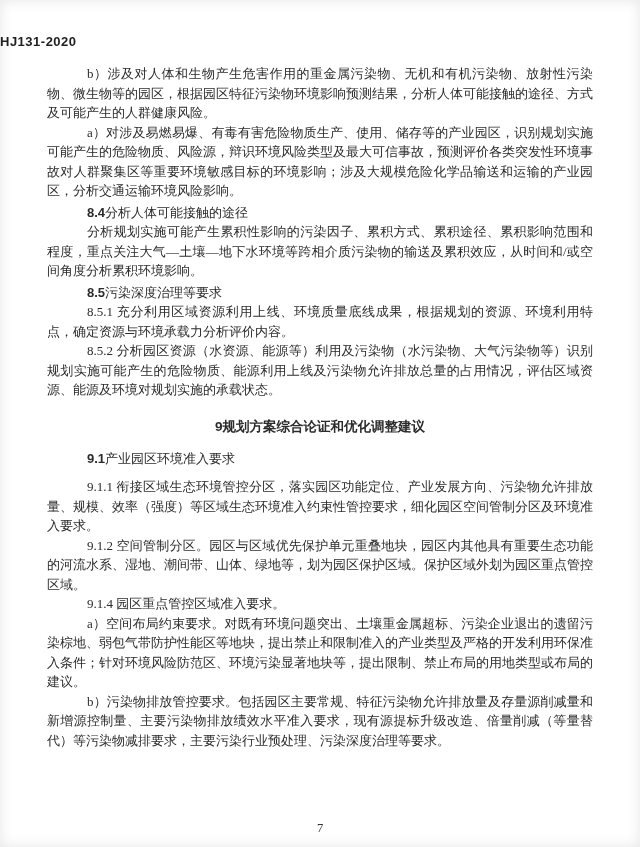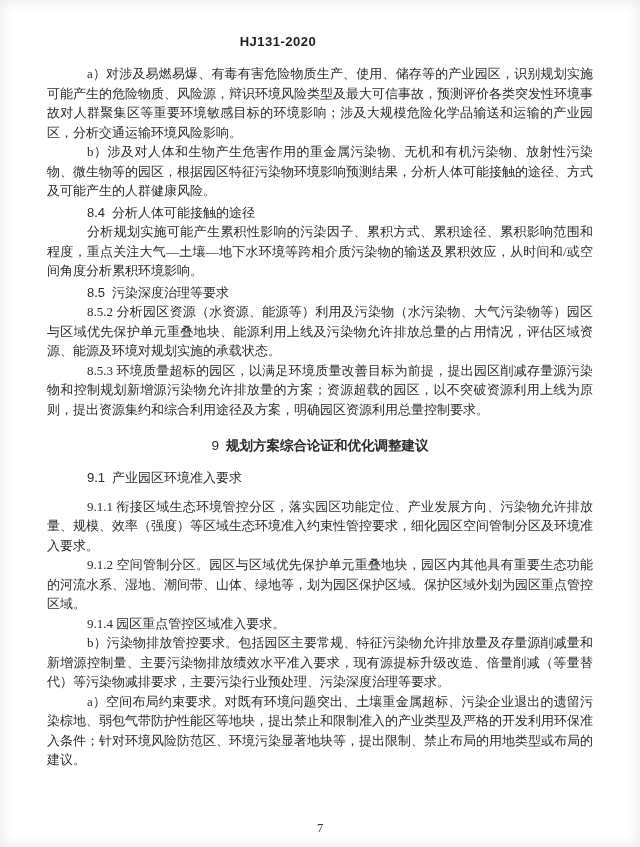--- a/index.html
+++ b/index.html
@@ -11,21 +11,21 @@
     position:relative;
     overflow:hidden;
   }
   .scan-page{
     position:absolute;inset:0;
     box-shadow:inset 0 0 14px rgba(0,0,0,0.10);
     background:#fff;
   }
   .doc-header{
     padding:34px 84px 0 0;
-    text-align:center;
+    text-align:left;
     font-family:"Liberation Sans",sans-serif;
     font-weight:bold;
     font-size:13px;
     letter-spacing:.5px;
     color:#1f1f1f;
   }
   .content{
     margin:15px 47px 0 47px;
     font-size:13px;
     line-height:19.5px;
@@ -34,22 +34,21 @@
   p.para{margin:0;text-indent:40px;}
   h3.sub{
     margin:2px 0 0 0;
     padding-left:40px;
     font-size:13px;
     font-weight:normal;
     line-height:19.5px;
   }
   h3.sub .num, h2.chapter .num{
     font-family:"Liberation Sans",sans-serif;
-    font-weight:normal;
-    margin-right:7px;
+    font-weight:bold;
   }
   h3.sub.gap-after{margin-bottom:9px;}
   h2.chapter{
     margin:17px 0 12px 0;
     font-size:13.5px;
     font-family:"Liberation Sans",sans-serif;
     font-weight:bold;
     line-height:20px;
     text-align:center;
   }
@@ -65,41 +64,41 @@
 <body>
 
 <div class="scan-page">
 
   <div class="doc-header">
     <span>HJ131-2020</span>
   </div>
 
   <div class="content">
 
+    <p class="para">b）涉及对人体和生物产生危害作用的重金属污染物、无机和有机污染物、放射性污染物、微生物等的园区，根据园区特征污染物环境影响预测结果，分析人体可能接触的途径、方式及可能产生的人群健康风险。</p>
     <p class="para">a）对涉及易燃易爆、有毒有害危险物质生产、使用、储存等的产业园区，识别规划实施可能产生的危险物质、风险源，辩识环境风险类型及最大可信事故，预测评价各类突发性环境事故对人群聚集区等重要环境敏感目标的环境影响；涉及大规模危险化学品输送和运输的产业园区，分析交通运输环境风险影响。</p>
-    <p class="para">b）涉及对人体和生物产生危害作用的重金属污染物、无机和有机污染物、放射性污染物、微生物等的园区，根据园区特征污染物环境影响预测结果，分析人体可能接触的途径、方式及可能产生的人群健康风险。</p>
 
     <h3 class="sub"><span class="num">8.4</span><span class="h-title">分析人体可能接触的途径</span></h3>
 
     <p class="para">分析规划实施可能产生累积性影响的污染因子、累积方式、累积途径、累积影响范围和程度，重点关注大气—土壤—地下水环境等跨相介质污染物的输送及累积效应，从时间和/或空间角度分析累积环境影响。</p>
 
     <h3 class="sub"><span class="num">8.5</span><span class="h-title">污染深度治理等要求</span></h3>
 
-    <p class="para">8.5.2 分析园区资源（水资源、能源等）利用及污染物（水污染物、大气污染物等）园区与区域优先保护单元重叠地块、能源利用上线及污染物允许排放总量的占用情况，评估区域资源、能源及环境对规划实施的承载状态。</p>
-    <p class="para">8.5.3 环境质量超标的园区，以满足环境质量改善目标为前提，提出园区削减存量源污染物和控制规划新增源污染物允许排放量的方案；资源超载的园区，以不突破资源利用上线为原则，提出资源集约和综合利用途径及方案，明确园区资源利用总量控制要求。</p>
+    <p class="para">8.5.1 充分利用区域资源利用上线、环境质量底线成果，根据规划的资源、环境利用特点，确定资源与环境承载力分析评价内容。</p>
+    <p class="para">8.5.2 分析园区资源（水资源、能源等）利用及污染物（水污染物、大气污染物等）识别规划实施可能产生的危险物质、能源利用上线及污染物允许排放总量的占用情况，评估区域资源、能源及环境对规划实施的承载状态。</p>
 
     <h2 class="chapter"><span class="num">9</span><span>规划方案综合论证和优化调整建议</span></h2>
 
     <h3 class="sub gap-after"><span class="num">9.1</span><span class="h-title">产业园区环境准入要求</span></h3>
 
     <p class="para">9.1.1 衔接区域生态环境管控分区，落实园区功能定位、产业发展方向、污染物允许排放量、规模、效率（强度）等区域生态环境准入约束性管控要求，细化园区空间管制分区及环境准入要求。</p>
     <p class="para">9.1.2 空间管制分区。园区与区域优先保护单元重叠地块，园区内其他具有重要生态功能的河流水系、湿地、潮间带、山体、绿地等，划为园区保护区域。保护区域外划为园区重点管控区域。</p>
     <p class="para">9.1.4 园区重点管控区域准入要求。</p>
+    <p class="para">a）空间布局约束要求。对既有环境问题突出、土壤重金属超标、污染企业退出的遗留污染棕地、弱包气带防护性能区等地块，提出禁止和限制准入的产业类型及严格的开发利用环保准入条件；针对环境风险防范区、环境污染显著地块等，提出限制、禁止布局的用地类型或布局的建议。</p>
     <p class="para">b）污染物排放管控要求。包括园区主要常规、特征污染物允许排放量及存量源削减量和新增源控制量、主要污染物排放绩效水平准入要求，现有源提标升级改造、倍量削减（等量替代）等污染物减排要求，主要污染行业预处理、污染深度治理等要求。</p>
-    <p class="para">a）空间布局约束要求。对既有环境问题突出、土壤重金属超标、污染企业退出的遗留污染棕地、弱包气带防护性能区等地块，提出禁止和限制准入的产业类型及严格的开发利用环保准入条件；针对环境风险防范区、环境污染显著地块等，提出限制、禁止布局的用地类型或布局的建议。</p>
 
   </div>
 
   <div class="doc-footer">
     <span>7</span>
   </div>
 
 </div>
 
 </body></html>

